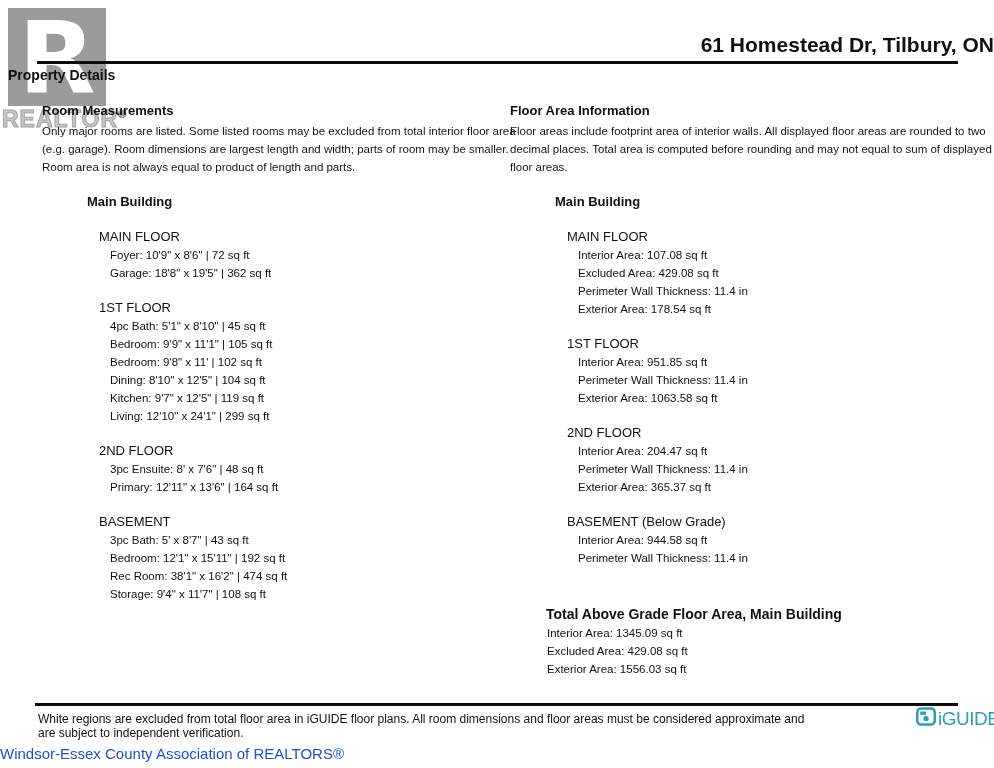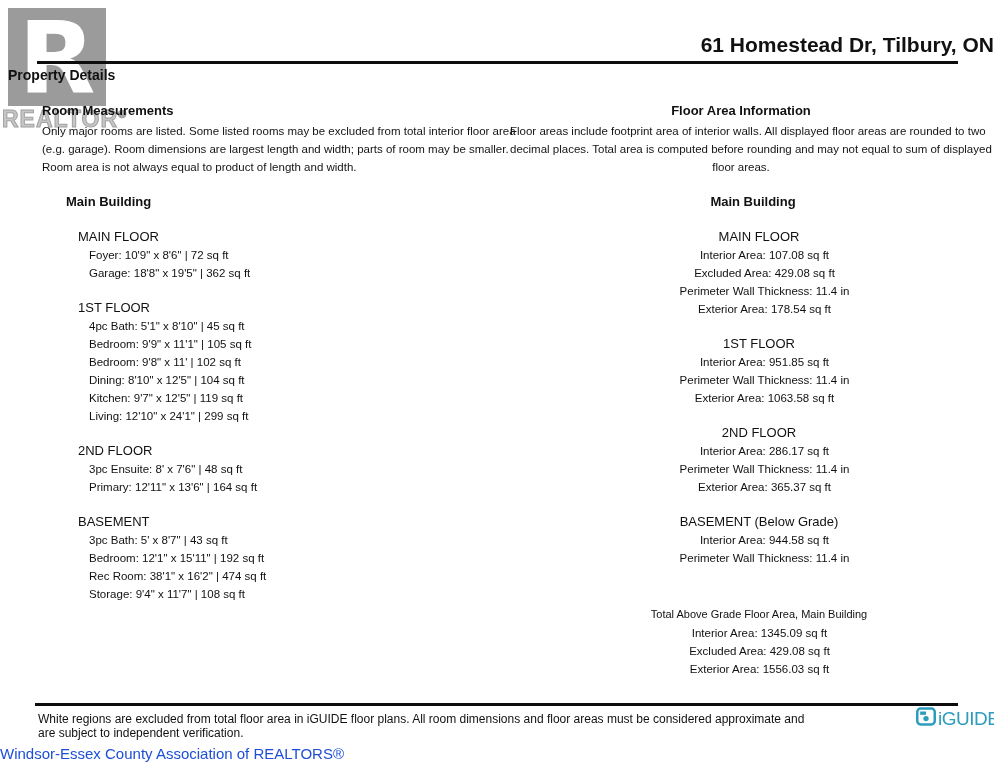--- a/index.html
+++ b/index.html
@@ -65,35 +65,35 @@
     left: 8px; top: 67px; width: 100%;
     text-align: left;
     font-size: 14px;
     font-weight: bold;
     z-index: 2;
   }
 
   
   .col { position: absolute; top: 103px; z-index: 2; }
   .col-left  { left: 42px;  width: 462px; }
-  .col-right { left: 510px; width: 462px; text-align: center; }
+  .col-right { left: 510px; width: 462px; }
 
   .sec-heading { font-size: 13px; font-weight: bold; line-height: 16px; margin-bottom: 3px; }
   .desc-line   { font-size: 11.5px; line-height: 18px; white-space: nowrap; color: #141414; }
 
-  .building { margin-top: 16px; margin-left: 24px; }
+  .building { margin-top: 16px; margin-left: 45px; }
   .building-heading { font-size: 13px; font-weight: bold; line-height: 19px; }
 
   .floor { margin-left: 12px; margin-top: 16px; }
   .floor:first-of-type { margin-top: 0; }
   .floor-title { font-size: 13px; line-height: 19px; }
   .room { margin-left: 11px; font-size: 11.5px; line-height: 18px; white-space: nowrap; }
 
   .total { margin-top: 38px; margin-left: 36px; }
-  .total-heading { font-size: 11px; font-weight: normal; line-height: 19px; }
+  .total-heading { font-size: 14px; font-weight: bold; line-height: 19px; }
   .total-item { margin-left: 1px; font-size: 11.5px; line-height: 18px; }
 
   
   .footer-line {
     position: absolute;
     left: 35px; top: 703px;
     width: 923px; height: 3px;
     background: #0d0d0d;
   }
   .footer-note {
@@ -134,21 +134,21 @@
 
   <div class="title">61 Homestead Dr, Tilbury, ON</div>
   <div class="title-line"></div>
   <div class="subtitle">Property Details</div>
 
   <div class="col col-left">
     <div class="sec-heading">Room Measurements</div>
     <div>
       <div class="desc-line">Only major rooms are listed. Some listed rooms may be excluded from total interior floor area</div>
       <div class="desc-line">(e.g. garage). Room dimensions are largest length and width; parts of room may be smaller.</div>
-      <div class="desc-line">Room area is not always equal to product of length and width.</div>
+      <div class="desc-line">Room area is not always equal to product of length and parts.</div>
     </div>
     <div class="building">
       <div class="building-heading">Main Building</div>
 
       <div class="floor">
         <div class="floor-title">MAIN FLOOR</div>
         <div class="room">Foyer: 10'9" x 8'6" | 72 sq ft</div>
         <div class="room">Garage: 18'8" x 19'5" | 362 sq ft</div>
       </div>
 
@@ -198,21 +198,21 @@
 
       <div class="floor">
         <div class="floor-title">1ST FLOOR</div>
         <div class="room">Interior Area: 951.85 sq ft</div>
         <div class="room">Perimeter Wall Thickness: 11.4 in</div>
         <div class="room">Exterior Area: 1063.58 sq ft</div>
       </div>
 
       <div class="floor">
         <div class="floor-title">2ND FLOOR</div>
-        <div class="room">Interior Area: 286.17 sq ft</div>
+        <div class="room">Interior Area: 204.47 sq ft</div>
         <div class="room">Perimeter Wall Thickness: 11.4 in</div>
         <div class="room">Exterior Area: 365.37 sq ft</div>
       </div>
 
       <div class="floor">
         <div class="floor-title">BASEMENT (Below Grade)</div>
         <div class="room">Interior Area: 944.58 sq ft</div>
         <div class="room">Perimeter Wall Thickness: 11.4 in</div>
       </div>
     </div>

